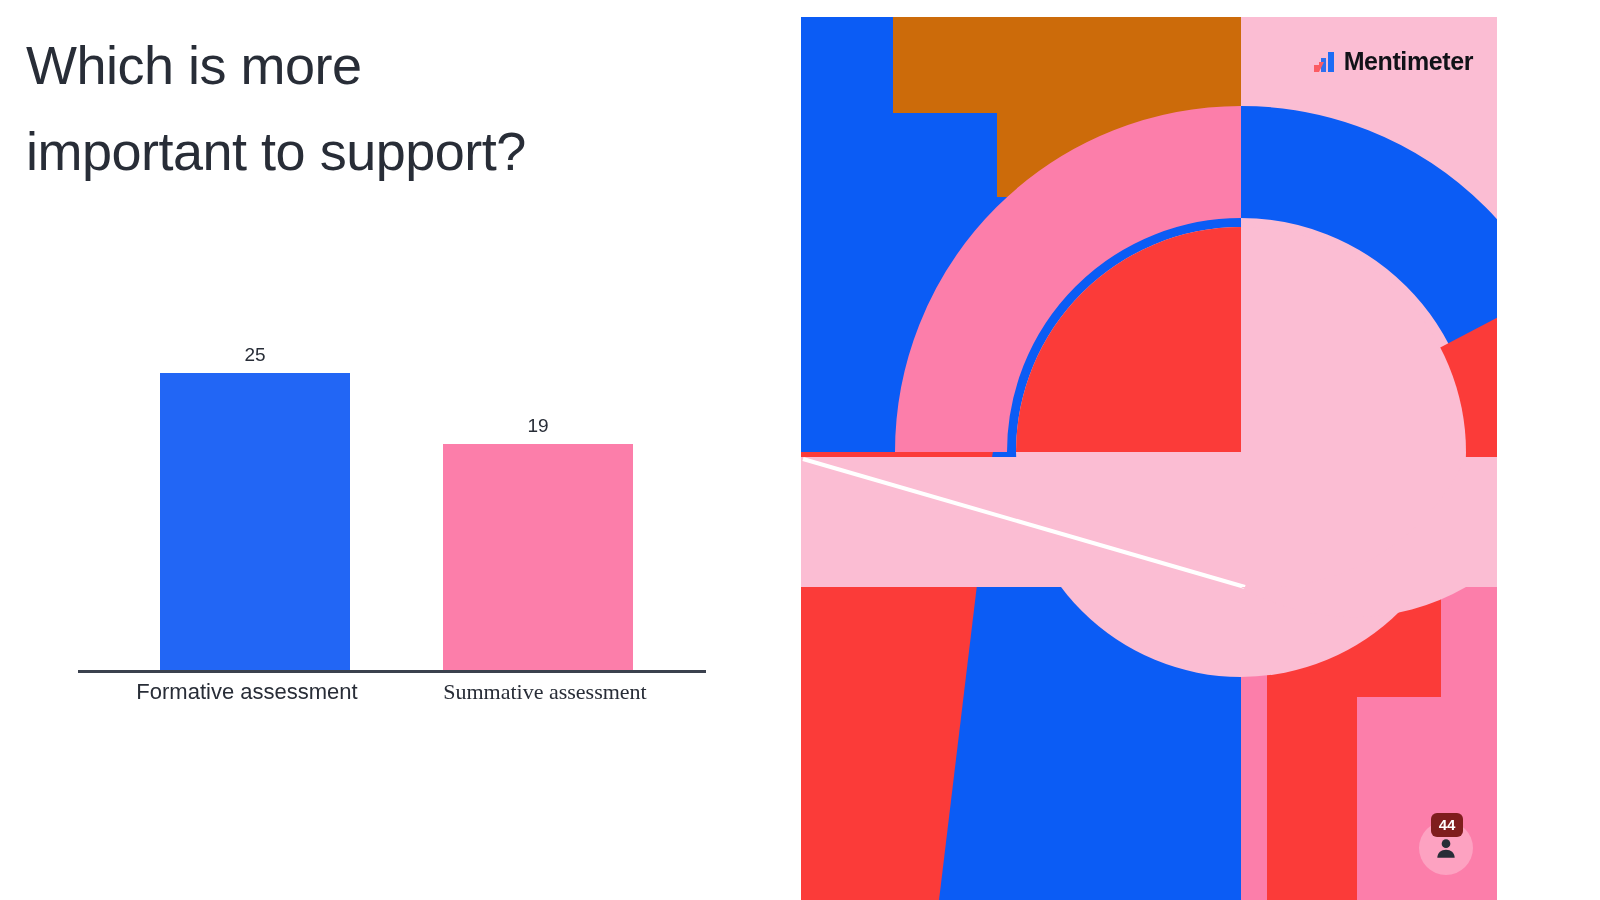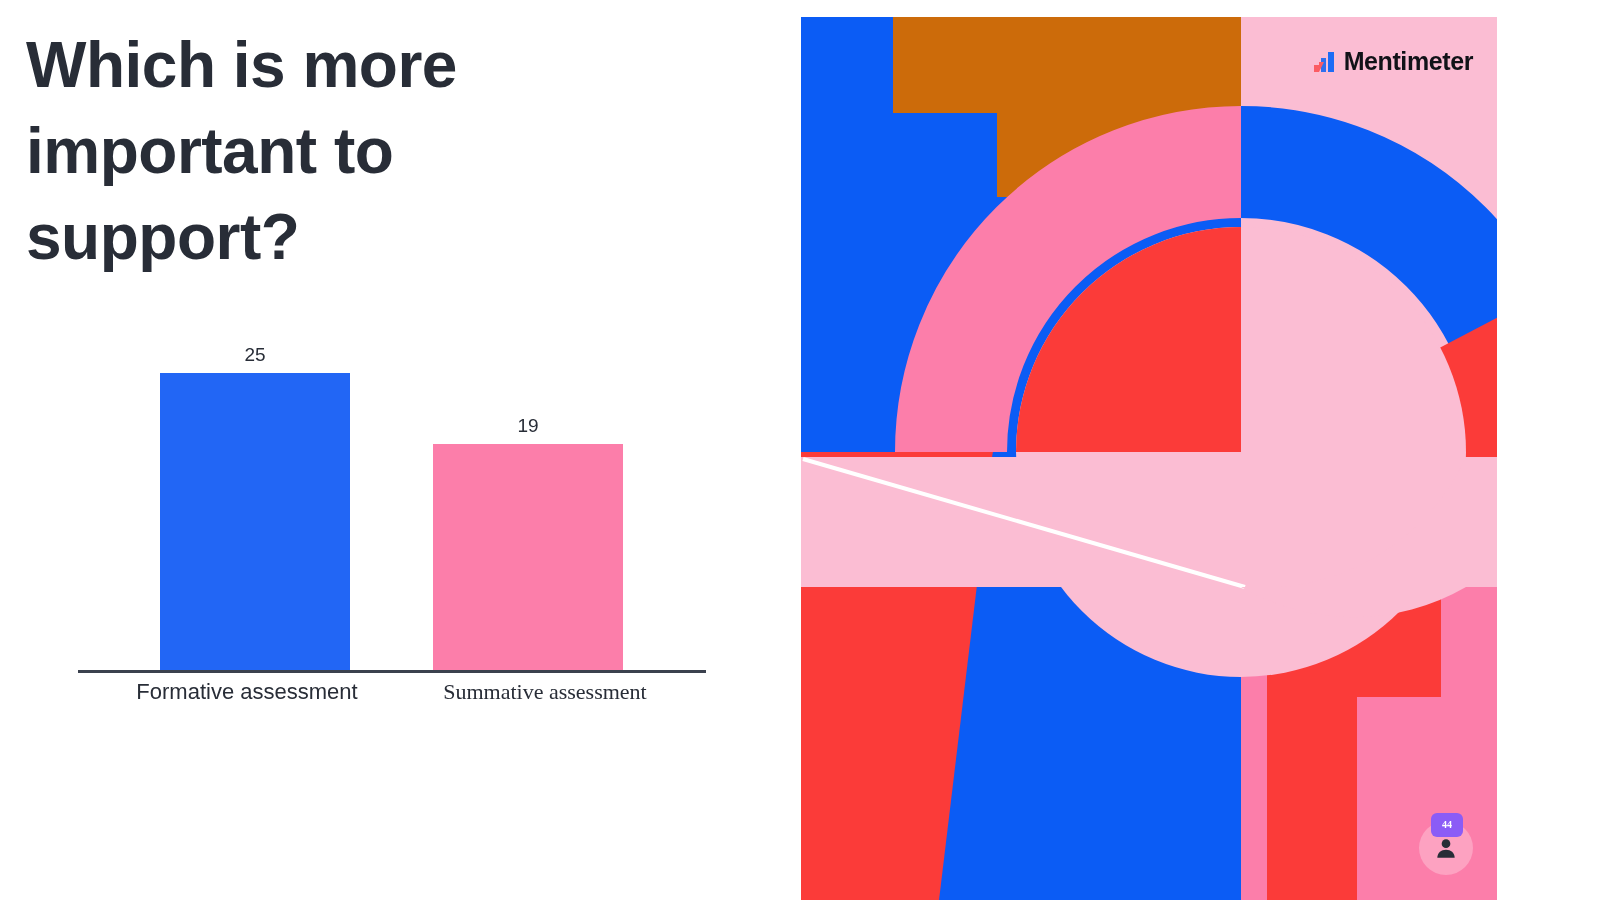--- a/index.html
+++ b/index.html
@@ -27,23 +27,23 @@
     left: 0; top: 0;
     width: 784px; height: 900px;
     background: #ffffff;
   }
 
   #question-title {
     position: absolute;
     left: 26px;
     top: 22px;
     width: 560px;
-    font-size: 64px;
+    font-size: 54px;
     line-height: 86px;
-    font-weight: 700;
+    font-weight: 400;
     letter-spacing: -0.5px;
     color: #282D37;
     font-family: "Liberation Sans", sans-serif;
   }
 
   
   #chart {
     position: absolute;
     left: 78px;
     top: 330px;
@@ -153,27 +153,27 @@
     background: rgba(255,255,255,0.28);
   }
   #participants-badge {
     position: absolute;
     left: 12px;
     top: 0;
     min-width: 24px;
     height: 24px;
     padding: 0 4px;
     border-radius: 6px;
-    background: #8b5cf6;
+    background: #7f1d1d;
     color: #ffffff;
-    font-size: 10px;
+    font-size: 15px;
     font-weight: 700;
     line-height: 24px;
     text-align: center;
-    font-family: Liberation Serif, serif;
+    font-family: Liberation Sans, sans-serif;
     z-index: 2;
   }
   #person-icon {
     position: absolute;
     left: 14px;
     top: 22px;
     z-index: 2;
   }
 </style>
 </head>
@@ -188,21 +188,21 @@
     <div id="chart">
       <div id="plot-area">
 
         <div class="bar-group" style="left:82px;">
           <div class="bar-col">
             <div class="bar-value">25</div>
             <div class="bar-rect" id="bar-0" style="height: 297px; background: rgb(34, 102, 245);"></div>
           </div>
         </div>
 
-        <div class="bar-group" style="left:355px;">
+        <div class="bar-group" style="left:365px;">
           <div class="bar-col">
             <div class="bar-value">19</div>
             <div class="bar-rect" id="bar-1" style="height: 226px; background: rgb(252, 126, 170);"></div>
           </div>
         </div>
 
       </div>
 
       <div id="axis-line" style="background: rgb(59, 65, 78);"></div>
 

